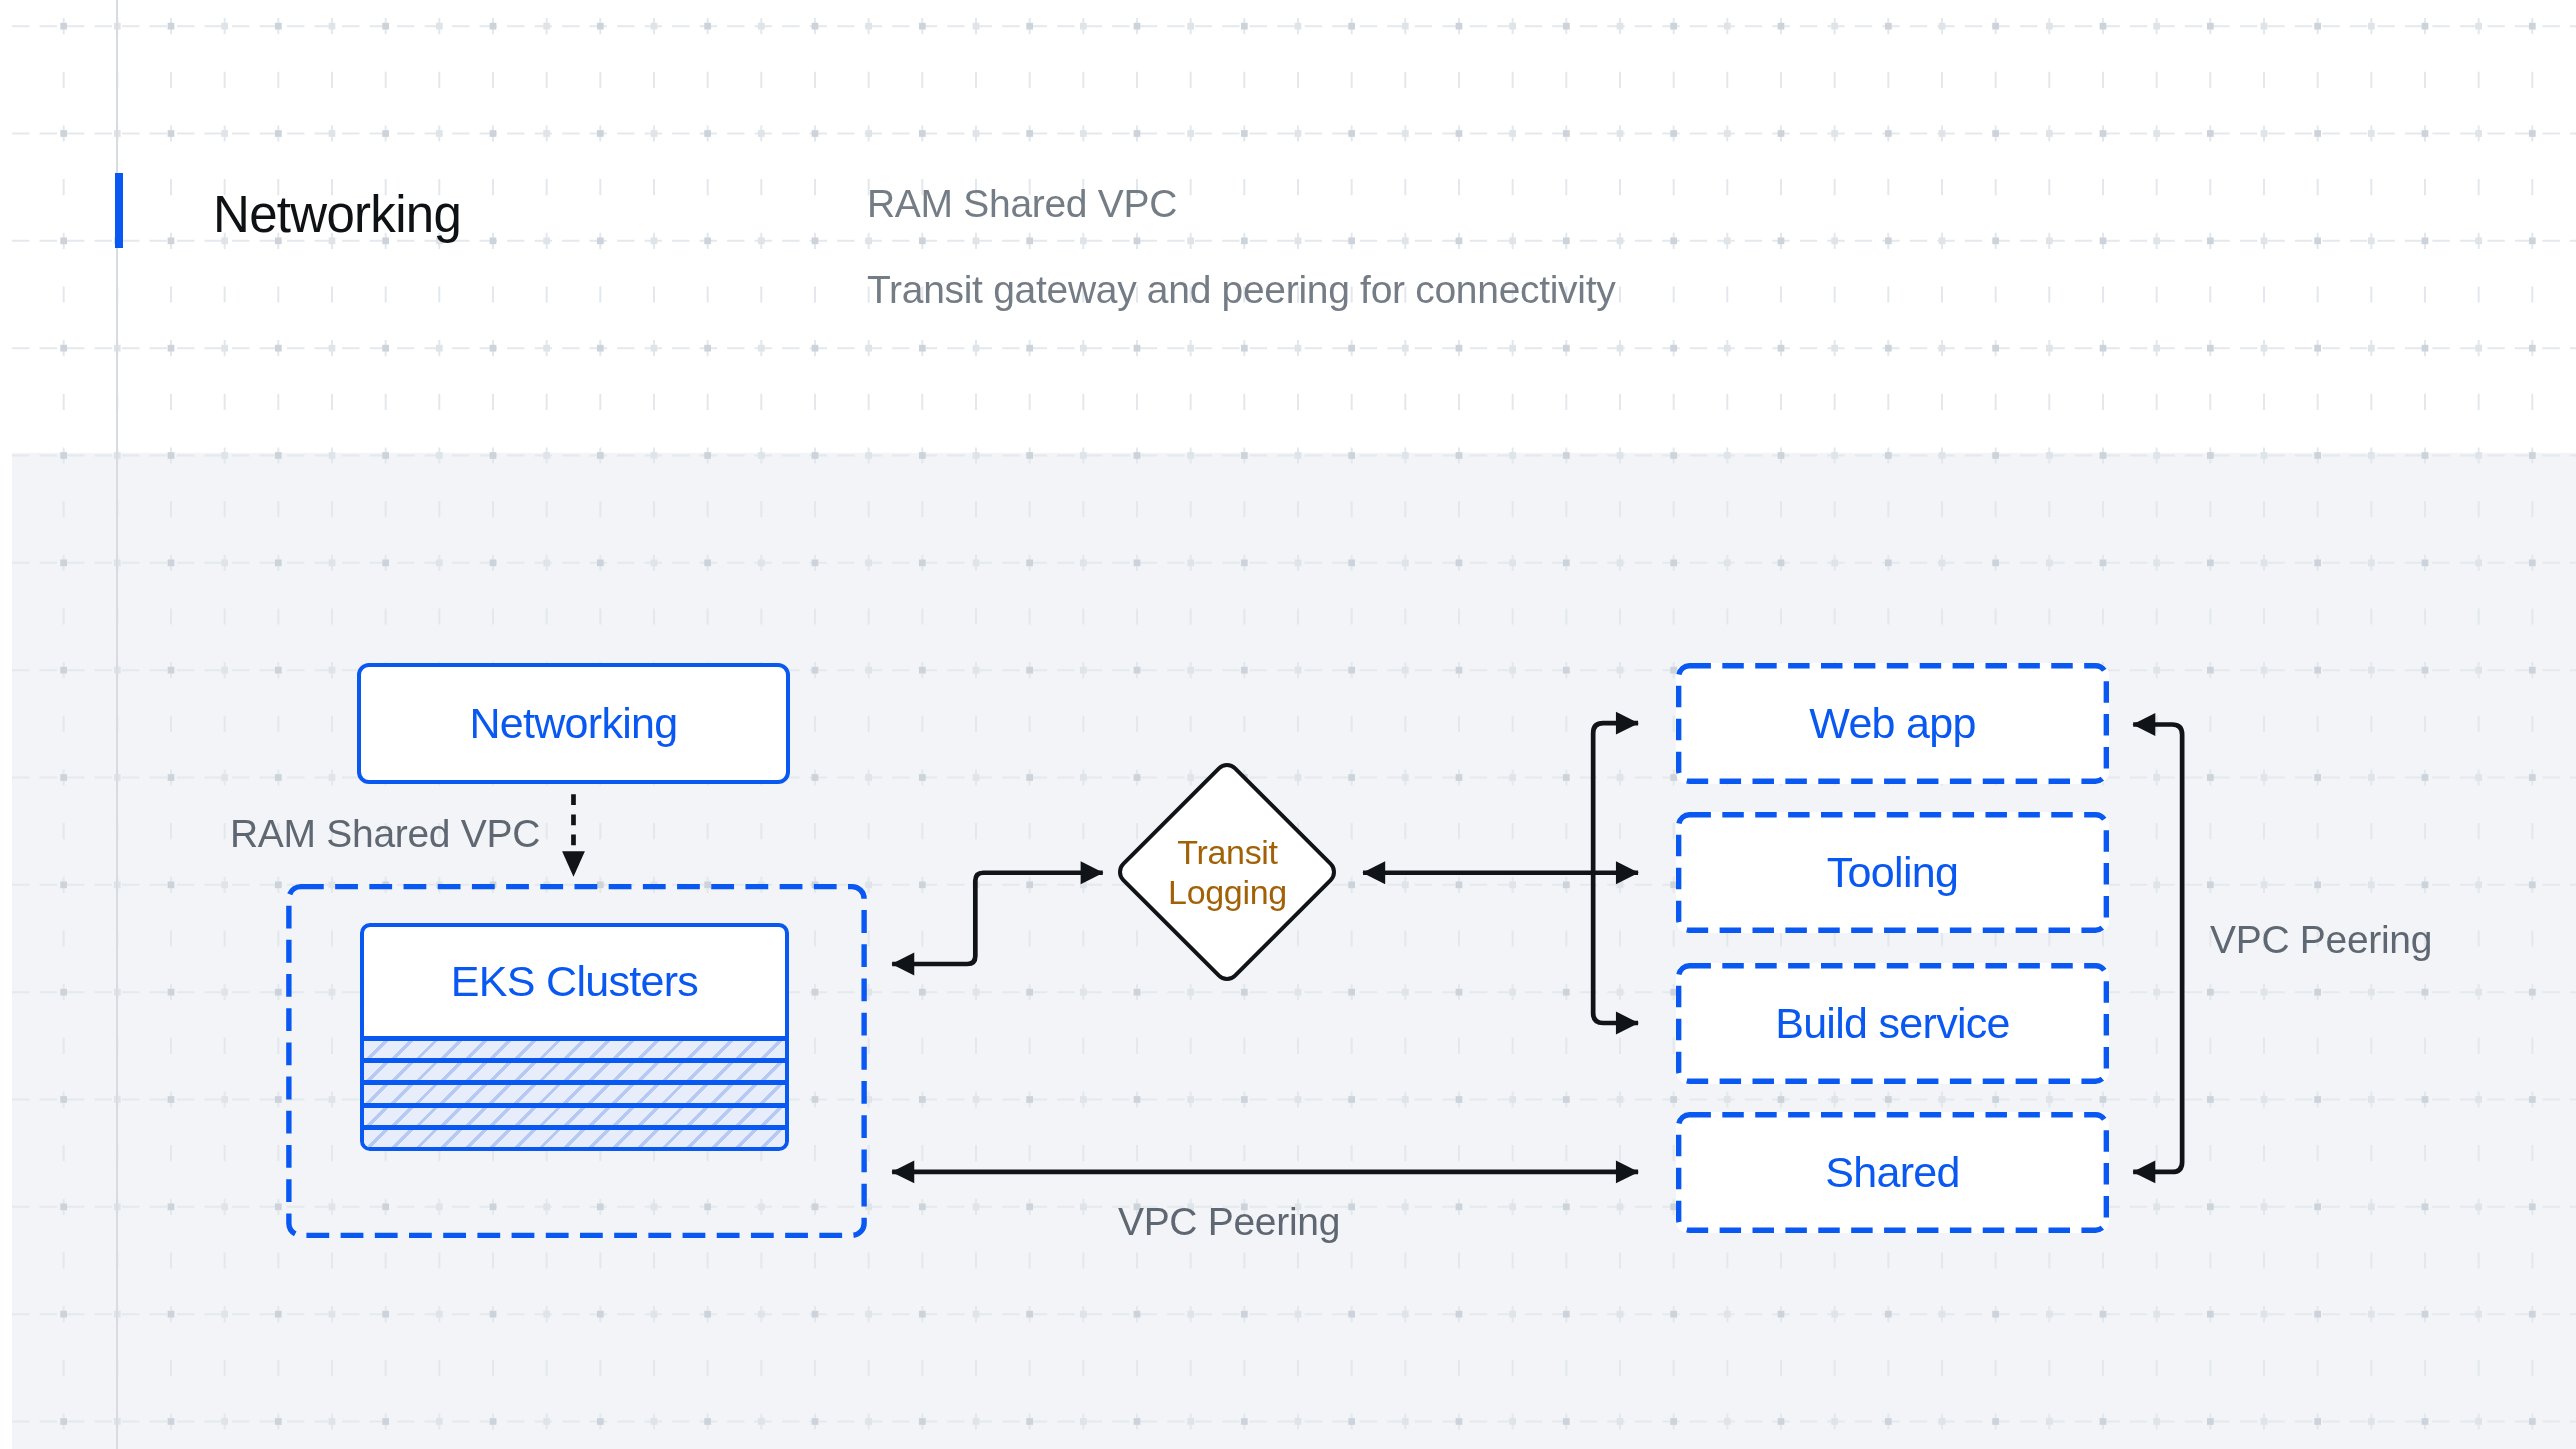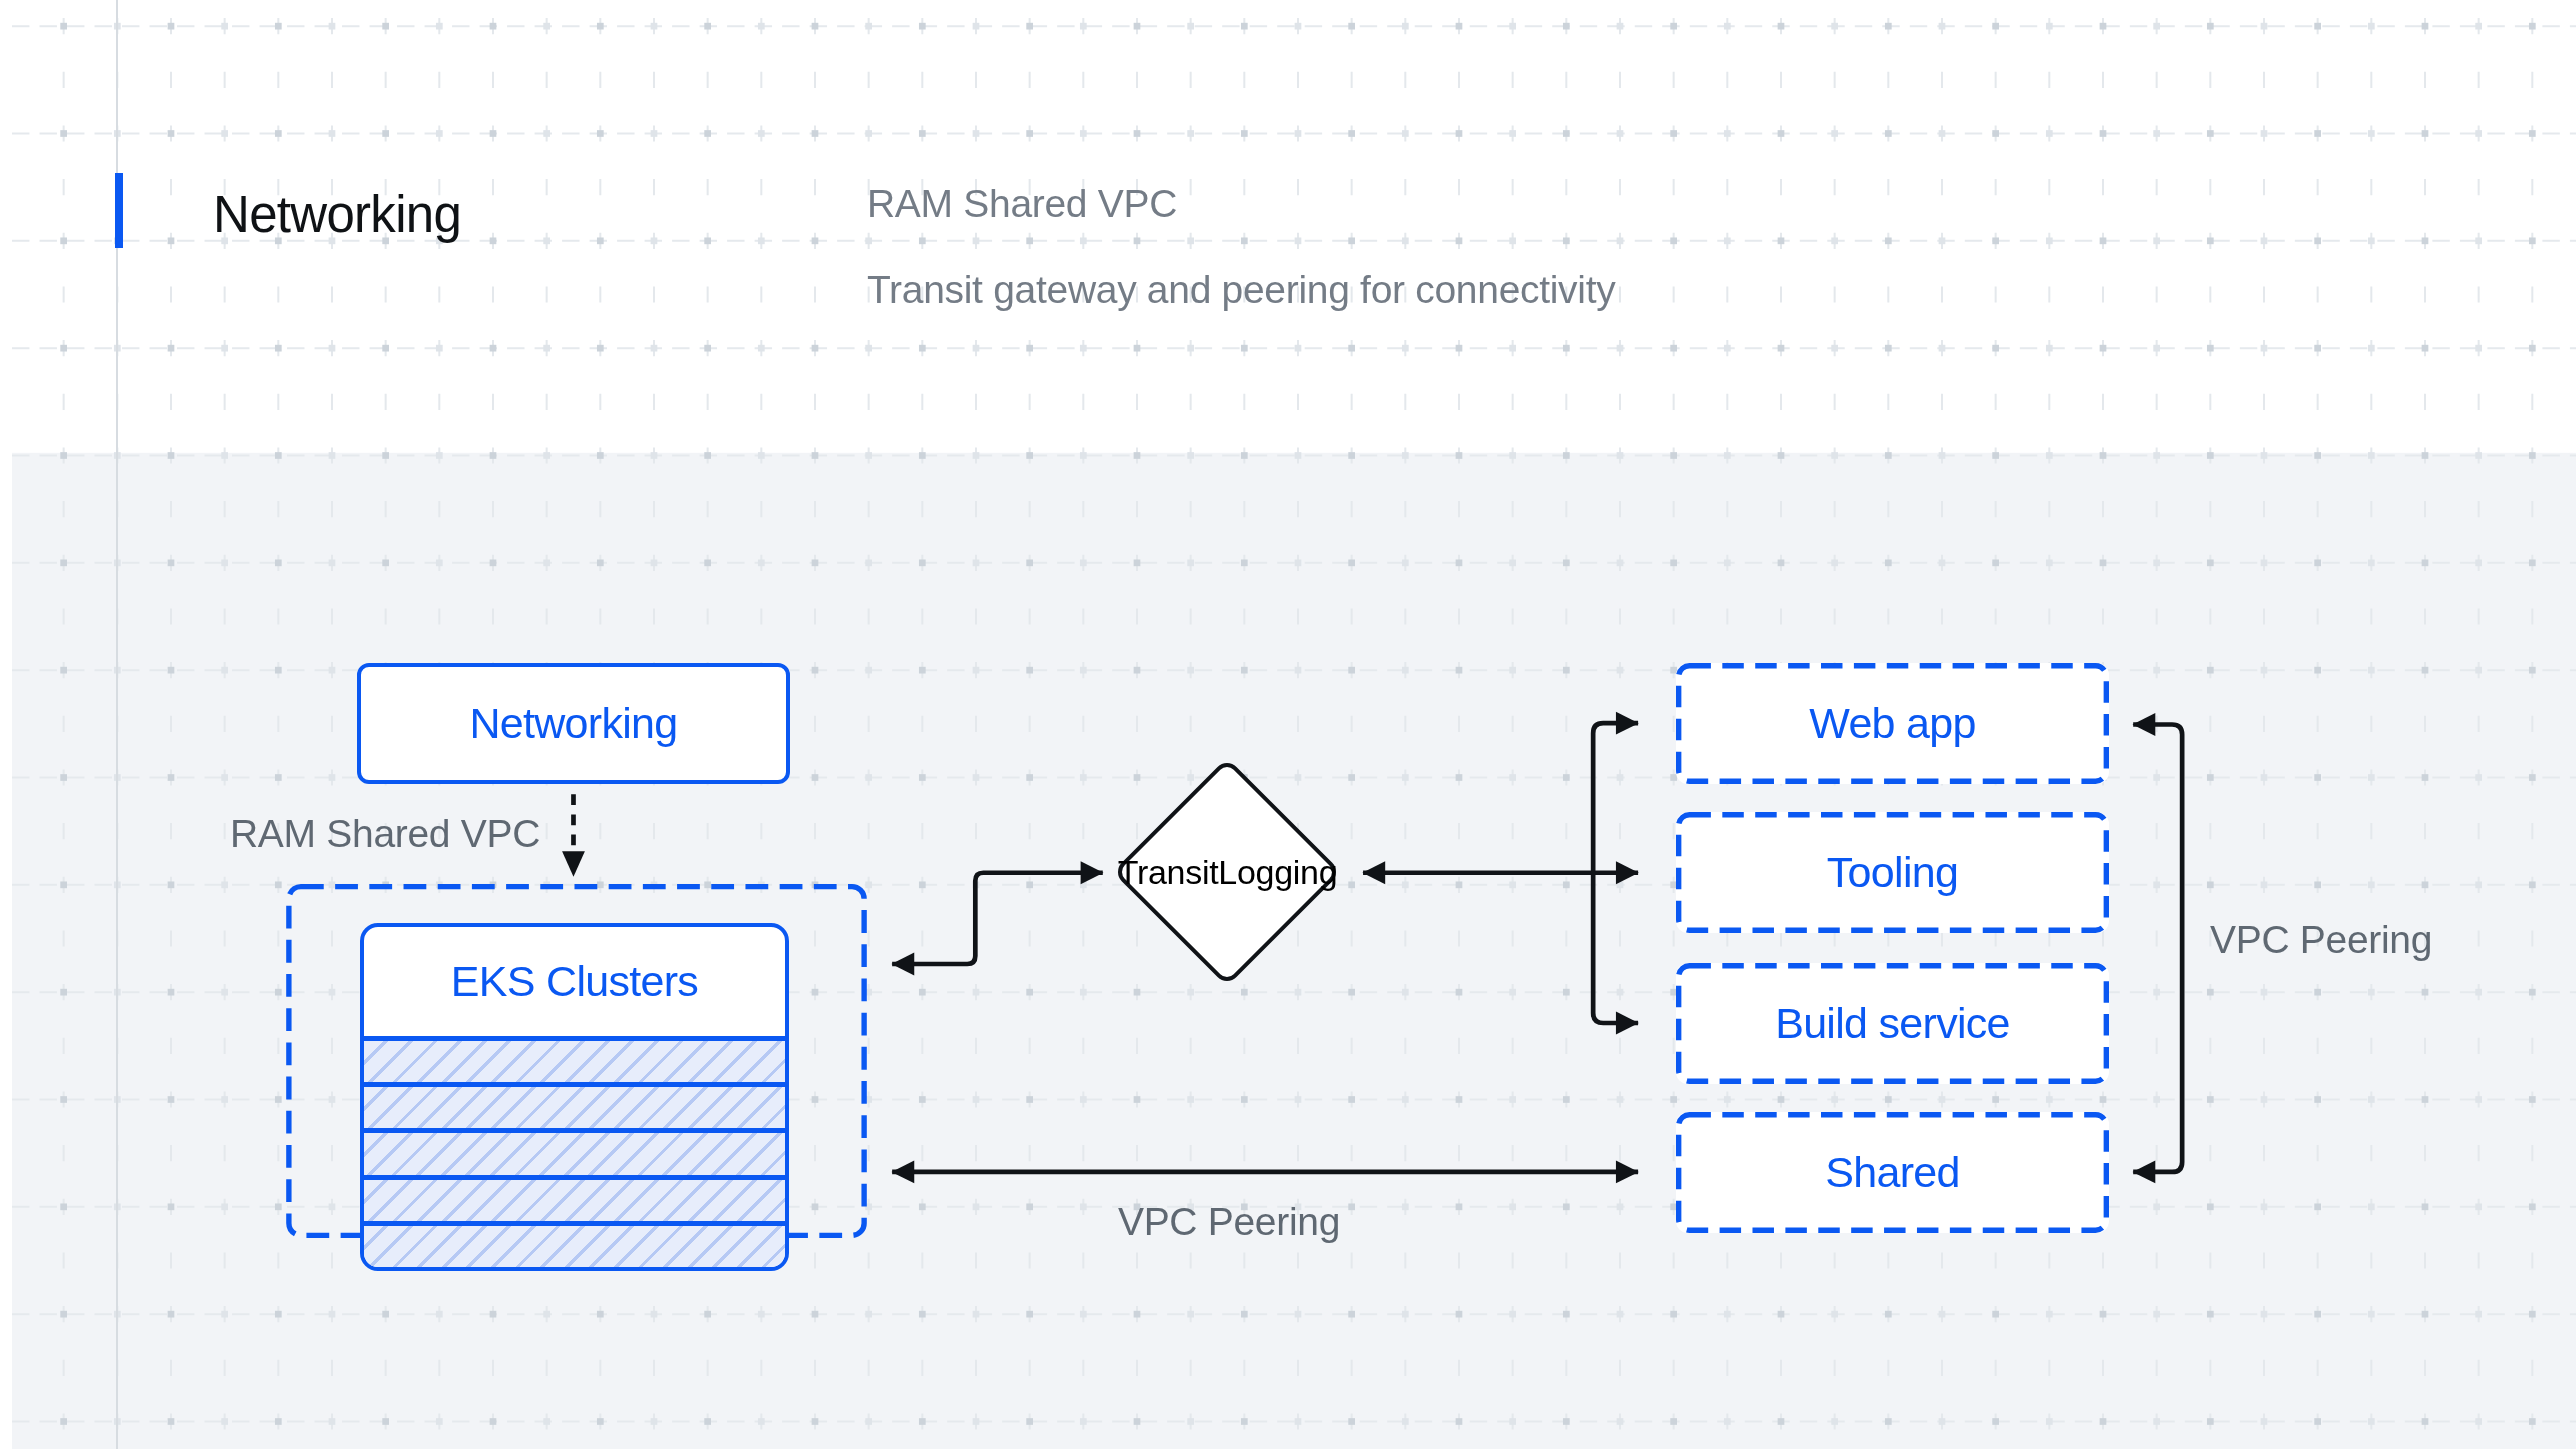--- a/index.html
+++ b/index.html
@@ -39,42 +39,42 @@
   .logging-box{left:1664px;top:1112px;width:433px;height:121px;}
 
   
   .vpc-container{
     position:absolute;left:274px;top:884px;width:581px;height:354px;z-index:1;background:transparent;
   }
   .vpc-container svg{position:absolute;left:0;top:0;width:100%;height:100%;overflow:visible;}
 
   
   .eks-stack{
-    position:absolute;left:348px;top:923px;width:429px;height:348px;box-sizing:border-box;
-    border:4.7px solid #0a58f2;border-radius:18px;background:#ffffff;overflow:hidden;
+    position:absolute;left:348px;top:923px;width:429px;height:228px;box-sizing:border-box;
+    border:4.7px solid #0a58f2;border-radius:10px;background:#ffffff;overflow:hidden;
     display:flex;flex-direction:column;z-index:2;
   }
   .eks-label-area{flex:none;height:109px;display:flex;align-items:center;justify-content:center;}
   .eks-label-area .lbl{font-size:43px;font-weight:500;color:#0a58f2;letter-spacing:-0.7px;}
   .eks-band{
     flex:1;border-top:5.4px solid #0a58f2;
     background-color:#e7edfb;
     background-image:repeating-linear-gradient(135deg, transparent 0 14px, #b6c9f4 14px 17.4px);
   }
 
   
   .diamond-shape{
     position:absolute;left:1134px;top:791px;width:162px;height:162px;box-sizing:border-box;
     border:4.7px solid #101317;border-radius:13.4px;background:#ffffff;
     transform:rotate(45deg);z-index:2;
   }
   .diamond-label{
     position:absolute;left:1115px;top:828px;width:201px;height:87px;z-index:2;
-    display:flex;flex-direction:row;align-items:center;justify-content:center;
-    font-size:34px;line-height:40px;color:#000000;letter-spacing:-0.3px;text-align:center;
+    display:flex;flex-direction:column;align-items:center;justify-content:center;
+    font-size:34px;line-height:40px;color:#a16207;letter-spacing:-0.3px;text-align:center;
   }
 
   
   .diagram-label{position:absolute;font-size:39px;color:#5f6872;letter-spacing:-0.3px;white-space:nowrap;z-index:2;}
   .ram-label{left:218px;top:812px;}
   .vpc-right-label{left:2198px;top:918px;}
   .vpc-bottom-label{left:1083px;top:1200px;width:268px;text-align:center;}
 </style>
 </head>
 <body>

